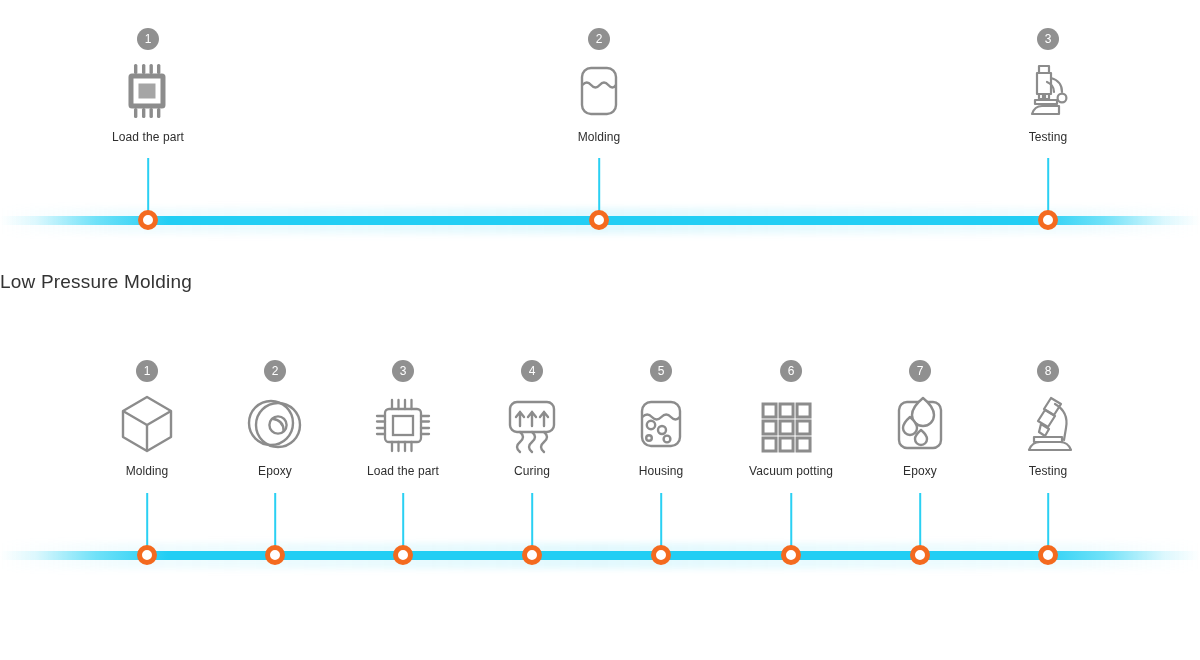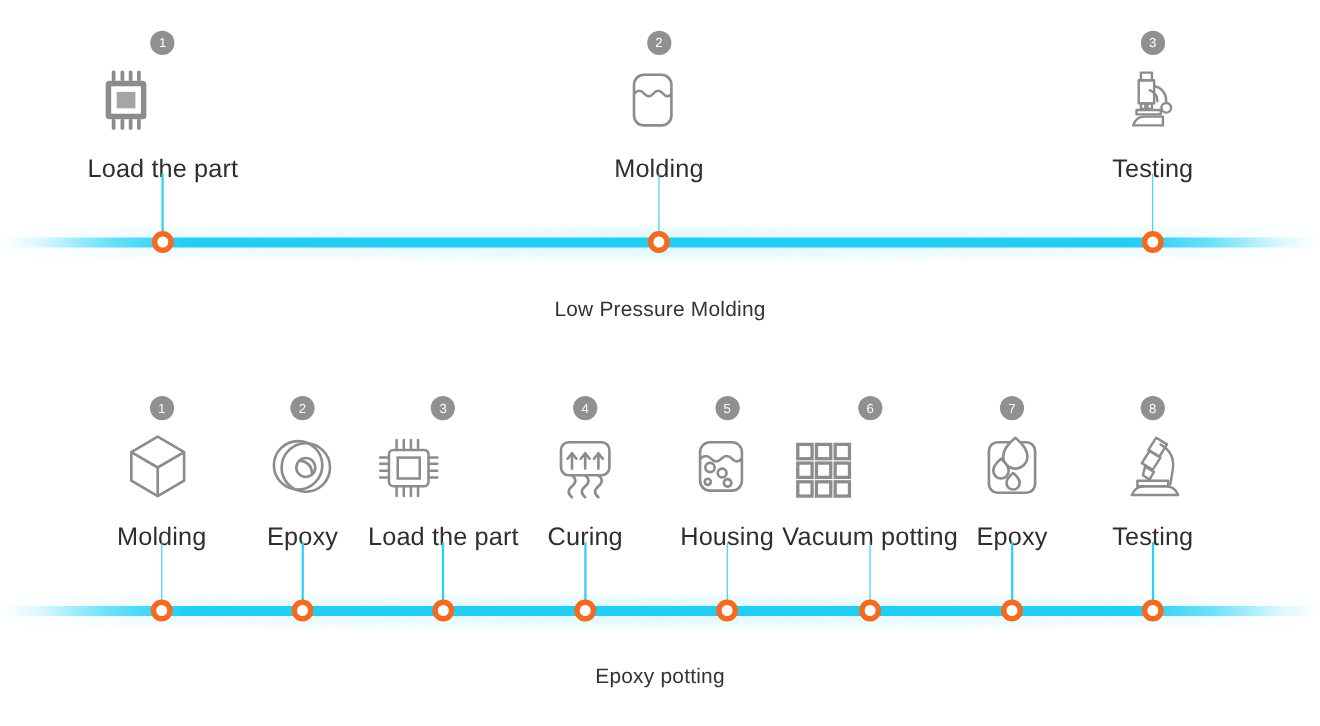--- a/index.html
+++ b/index.html
@@ -46,39 +46,39 @@
     font-size:12px;line-height:22px;
     margin:0 auto;
     text-align:center;
     font-family:"Liberation Sans","DejaVu Sans",sans-serif;
   }
   .icon{
     margin:8px auto 0;
     display:block;
   }
   .label{
-    margin-top:16px;
+    margin-top:6px;
     color:#2e2e2e;
-    font-size:23px;
+    font-size:12px;
     white-space:nowrap;
     letter-spacing:.1px;
   }
   .stem{
     position:absolute;left:50%;transform:translateX(-50%);
     width:1.6px;background:#2ad0f3;
   }
   .marker{
     position:absolute;transform:translate(-50%,-50%);
     width:20px;height:20px;border-radius:50%;
     background:#ffffff;
     border:5px solid #f46a1f;
     box-sizing:border-box;
   }
   .caption{
-    position:absolute;width:1200px;text-align:center;
+    position:absolute;width:1200px;text-align:left;
     color:#333333;font-size:19px;letter-spacing:.2px;
   }
   svg{display:block;}
 </style>
 </head>
 <body>
 
 <div class="stage">
 
   <div class="section" style="top:0;height:310px;">
@@ -292,16 +292,15 @@
             <path d="M23 47 h28 v5 h-28 Z"></path>
             <path d="M18 60 q3 -8 11 -8 h20 q8 0 11 8 z"></path>
           </g>
         </svg>
       </div>
       <div class="label">Testing</div>
       <div class="stem" style="top:133px;height:55px;"></div>
     </div>
     <div class="marker" style="left:1048px;top:200px;"></div>
 
-    <div class="caption" style="top:250px;">Epoxy potting</div>
   </div>
 
 </div>
 
 </body></html>

